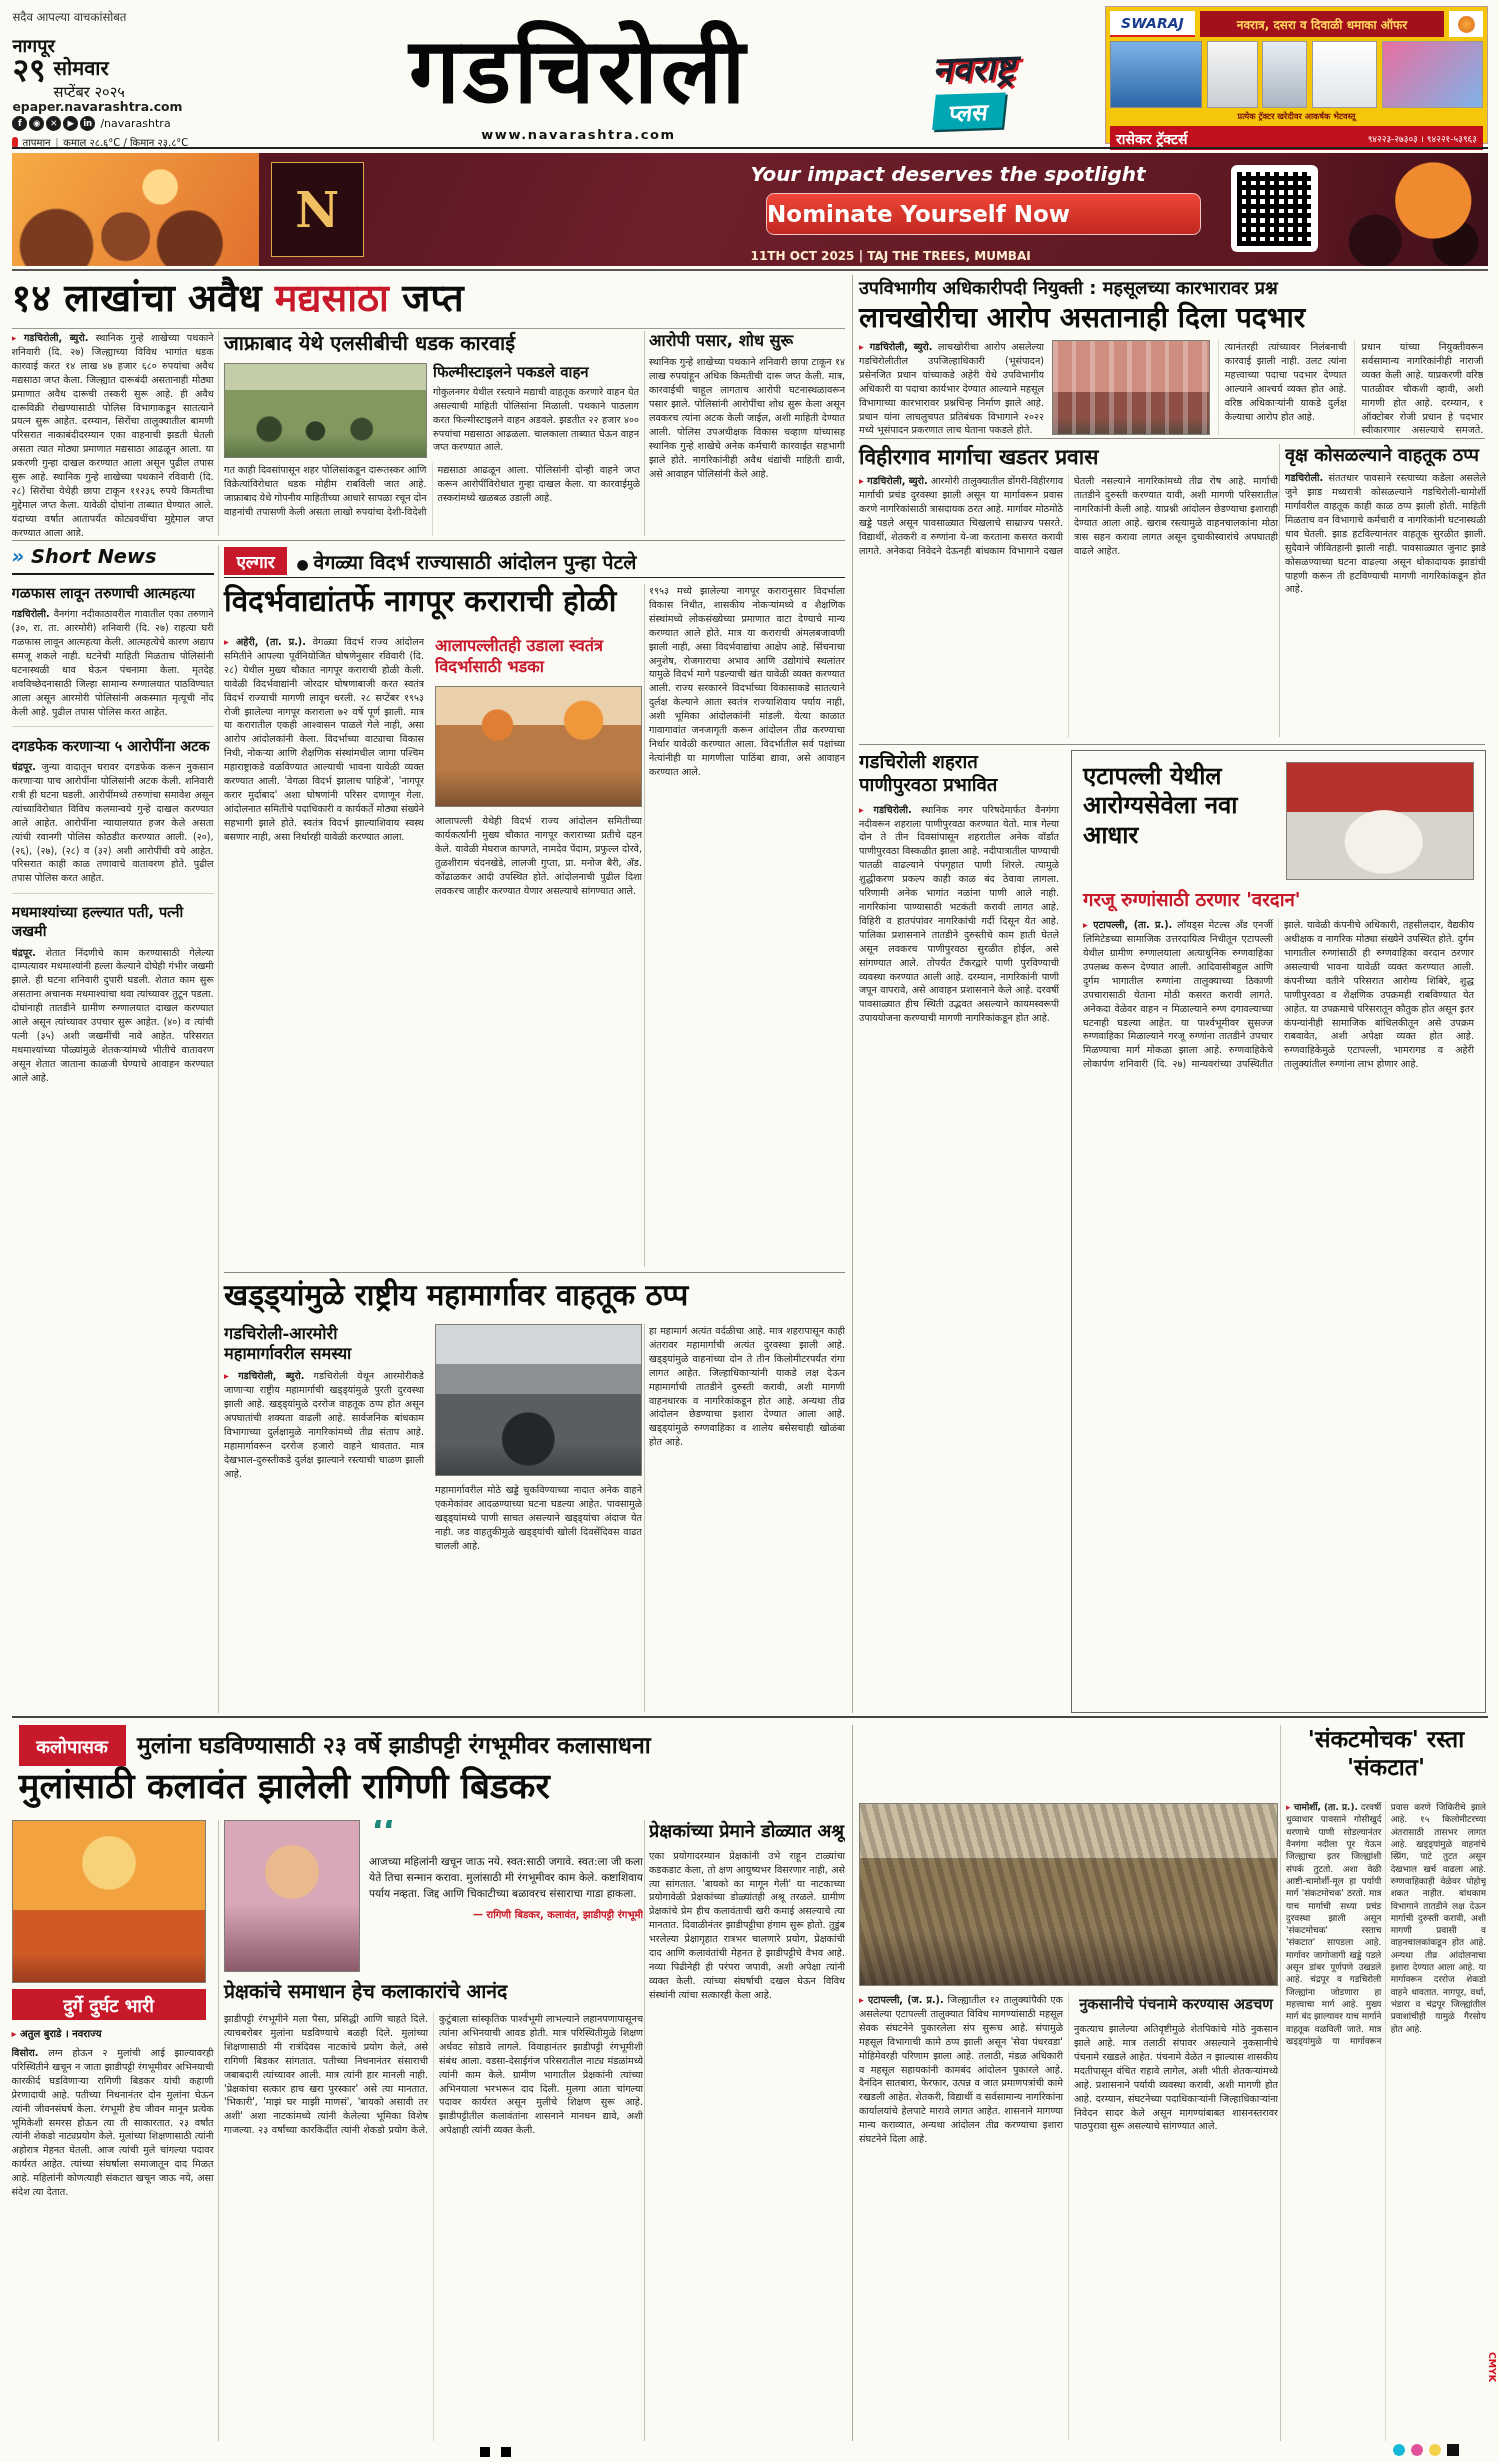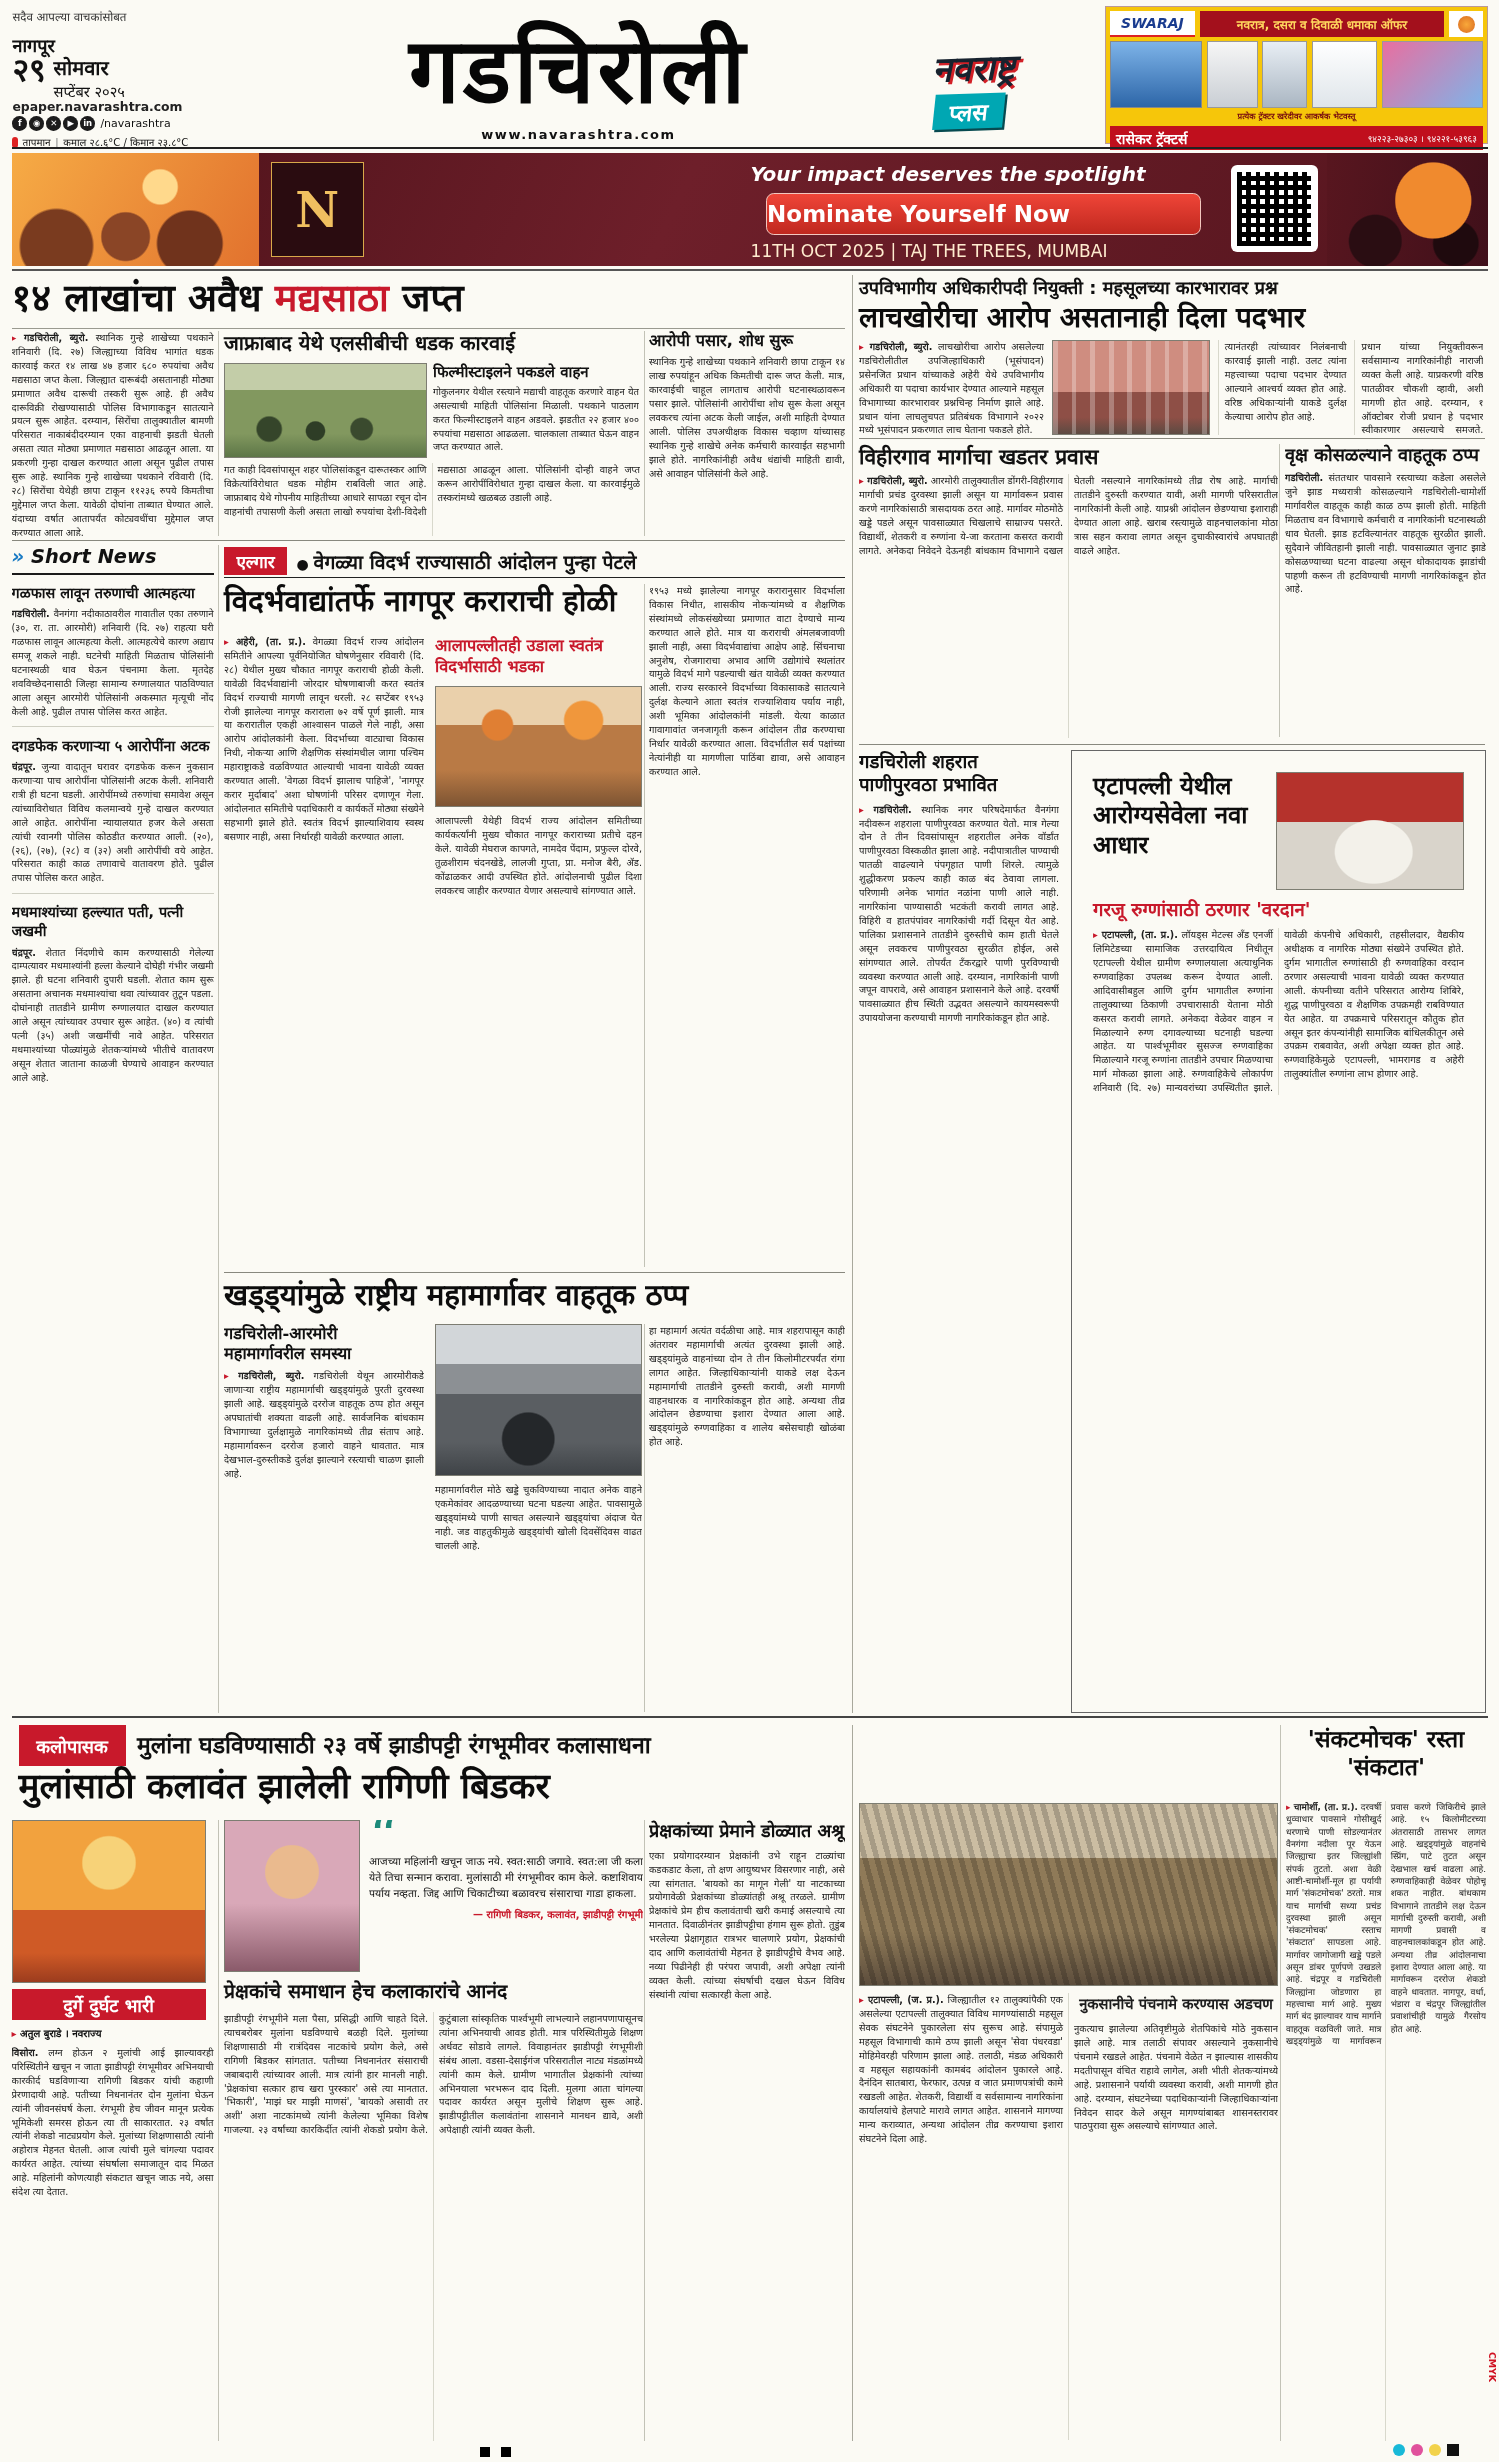--- a/index.html
+++ b/index.html
@@ -135,21 +135,21 @@
   <div class="hline" style="left:11.6px;top:147px;width:1476px;height:2.3px;background:#222"></div>
 
   <div class="abs" style="left:11.6px;top:153px;width:1476px;height:113px;background:linear-gradient(115deg,#4a1118,#6e1f2a 45%,#55151e);overflow:hidden">
     <div class="abs ill-left" style="left:0;top:0;width:247px;height:113px"></div>
     <div class="abs" style="left:259px;top:9.3px;width:93px;height:95px;background:#2a0c10;border:1.6px solid #d9a94a;display:flex;flex-direction:column;align-items:center;justify-content:center">
       <span style="font-size:48px;font-weight:bold;color:#f0c060;font-family:'DejaVu Serif',serif">N</span>
     </div>
     <div class="abs" style="left:739px;top:9.3px;width:466px;text-align:left">
       <div style="font-size:20px;font-style:italic;font-weight:bold;color:#fff">Your impact deserves the spotlight</div>
       <div style="margin:7px auto 0;width:435px;padding:7px 0;background:linear-gradient(#ef4538,#c0281f);border:1.6px solid #f3c7bf;border-radius:7.8px;color:#fff;font-size:23px;font-weight:bold">Nominate Yourself Now</div>
-      <div style="font-size:17px;font-weight:normal;color:#ffeccf;margin-top:6px">11TH OCT 2025 | TAJ THE TREES, MUMBAI</div>
+      <div style="font-size:12px;font-weight:bold;color:#ffeccf;margin-top:14px">11TH OCT 2025 | TAJ THE TREES, MUMBAI</div>
     </div>
     <div class="abs qr" style="left:1219px;top:12.4px;width:87px;height:87px">
         <div class="qr-inner"></div>
       </div>
     <div class="abs ill-right" style="left:1315px;top:0;width:161px;height:113px"></div>
   </div>
   <div class="hline" style="left:11.6px;top:269px;width:1476px;height:1.6px;background:#555"></div>
 
   <div class="abs headline" style="left:11.6px;top:275px;width:833px;font-size:38px;border-bottom:0.8px solid #9a9a90;padding-bottom:6.2px">
     <span>१४ लाखांचा अवैध </span><span class="red">मद्यसाठा</span><span> जप्त</span>
@@ -251,21 +251,21 @@
   <div class="abs body-text clip" style="left:649px;top:1324px;width:196px;height:388px">हा महामार्ग अत्यंत वर्दळीचा आहे. मात्र शहरापासून काही अंतरावर महामार्गाची अत्यंत दुरवस्था झाली आहे. खड्ड्यांमुळे वाहनांच्या दोन ते तीन किलोमीटरपर्यंत रांगा लागत आहेत. जिल्हाधिकाऱ्यांनी याकडे लक्ष देऊन महामार्गाची तातडीने दुरुस्ती करावी, अशी मागणी वाहनधारक व नागरिकांकडून होत आहे. अन्यथा तीव्र आंदोलन छेडण्याचा इशारा देण्यात आला आहे. खड्ड्यांमुळे रुग्णवाहिका व शालेय बसेसचाही खोळंबा होत आहे.</div>
 
   <div class="abs clip" style="left:859px;top:750px;width:200px;height:963px">
     <div class="subhead" style="font-size:18.6px">गडचिरोली शहरात पाणीपुरवठा प्रभावित</div>
     <div class="body-text" style="margin-top:6.2px">
       <span class="dl dl-mark">गडचिरोली.</span>
       <span>स्थानिक नगर परिषदेमार्फत वैनगंगा नदीवरून शहराला पाणीपुरवठा करण्यात येतो. मात्र गेल्या दोन ते तीन दिवसांपासून शहरातील अनेक वॉर्डांत पाणीपुरवठा विस्कळीत झाला आहे. नदीपात्रातील पाण्याची पातळी वाढल्याने पंपगृहात पाणी शिरले. त्यामुळे शुद्धीकरण प्रकल्प काही काळ बंद ठेवावा लागला. परिणामी अनेक भागांत नळांना पाणी आले नाही. नागरिकांना पाण्यासाठी भटकंती करावी लागत आहे. विहिरी व हातपंपांवर नागरिकांची गर्दी दिसून येत आहे. पालिका प्रशासनाने तातडीने दुरुस्तीचे काम हाती घेतले असून लवकरच पाणीपुरवठा सुरळीत होईल, असे सांगण्यात आले. तोपर्यंत टँकरद्वारे पाणी पुरविण्याची व्यवस्था करण्यात आली आहे. दरम्यान, नागरिकांनी पाणी जपून वापरावे, असे आवाहन प्रशासनाने केले आहे. दरवर्षी पावसाळ्यात हीच स्थिती उद्भवत असल्याने कायमस्वरूपी उपाययोजना करण्याची मागणी नागरिकांकडून होत आहे.</span>
     </div>
   </div>
 
-  <div class="abs clip" style="left:1071px;top:750px;width:415px;height:963px;border:1.2px solid #666;padding:21px">
+  <div class="abs clip" style="left:1071px;top:750px;width:415px;height:963px;border:1.2px solid #666;padding:11px">
     <div style="display:flex;gap:9.3px">
       <div class="headline" style="flex:1;font-size:24px">एटापल्ली येथील आरोग्यसेवेला नवा आधार</div>
       <div class="photo p-car" style="width:188px;height:118px"></div>
     </div>
     <div class="redhead" style="font-size:18.6px;margin-top:7.8px">गरजू रुग्णांसाठी ठरणार 'वरदान'</div>
     <div class="body-text cols2" style="margin-top:6.2px">
       <span class="dl dl-mark">एटापल्ली, (ता. प्र.).</span>
       <span>लॉयड्स मेटल्स अँड एनर्जी लिमिटेडच्या सामाजिक उत्तरदायित्व निधीतून एटापल्ली येथील ग्रामीण रुग्णालयाला अत्याधुनिक रुग्णवाहिका उपलब्ध करून देण्यात आली. आदिवासीबहुल आणि दुर्गम भागातील रुग्णांना तालुक्याच्या ठिकाणी उपचारासाठी येताना मोठी कसरत करावी लागते. अनेकदा वेळेवर वाहन न मिळाल्याने रुग्ण दगावल्याच्या घटनाही घडल्या आहेत. या पार्श्वभूमीवर सुसज्ज रुग्णवाहिका मिळाल्याने गरजू रुग्णांना तातडीने उपचार मिळण्याचा मार्ग मोकळा झाला आहे.</span>
       <span> </span>
       <span>रुग्णवाहिकेचे लोकार्पण शनिवारी (दि. २७) मान्यवरांच्या उपस्थितीत झाले. यावेळी कंपनीचे अधिकारी, तहसीलदार, वैद्यकीय अधीक्षक व नागरिक मोठ्या संख्येने उपस्थित होते. दुर्गम भागातील रुग्णांसाठी ही रुग्णवाहिका वरदान ठरणार असल्याची भावना यावेळी व्यक्त करण्यात आली. कंपनीच्या वतीने परिसरात आरोग्य शिबिरे, शुद्ध पाणीपुरवठा व शैक्षणिक उपक्रमही राबविण्यात येत आहेत. या उपक्रमाचे परिसरातून कौतुक होत असून इतर कंपन्यांनीही सामाजिक बांधिलकीतून असे उपक्रम राबवावेत, अशी अपेक्षा व्यक्त होत आहे. रुग्णवाहिकेमुळे एटापल्ली, भामरागड व अहेरी तालुक्यांतील रुग्णांना लाभ होणार आहे.</span>

